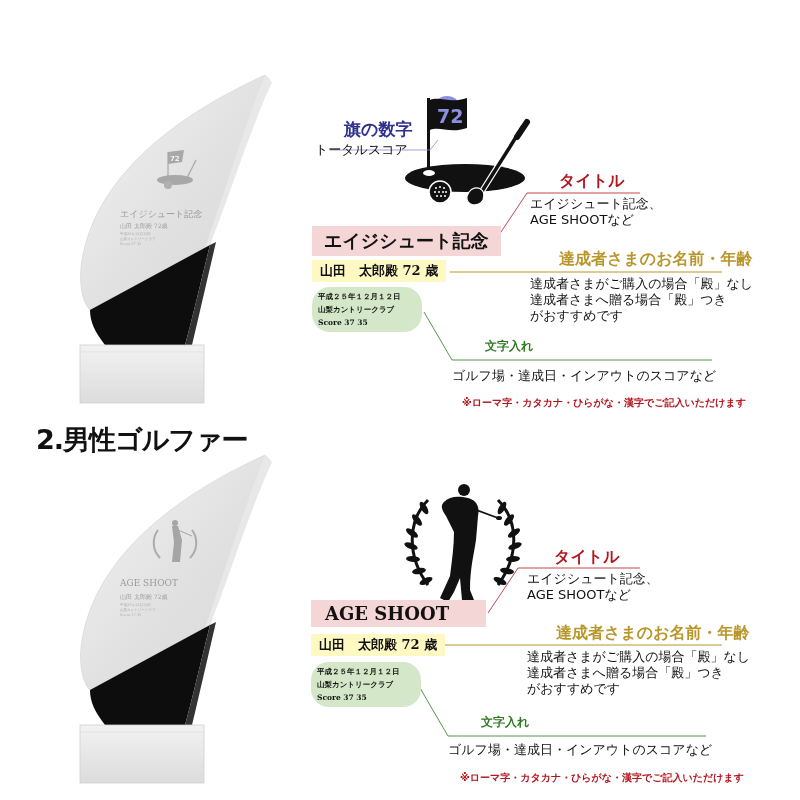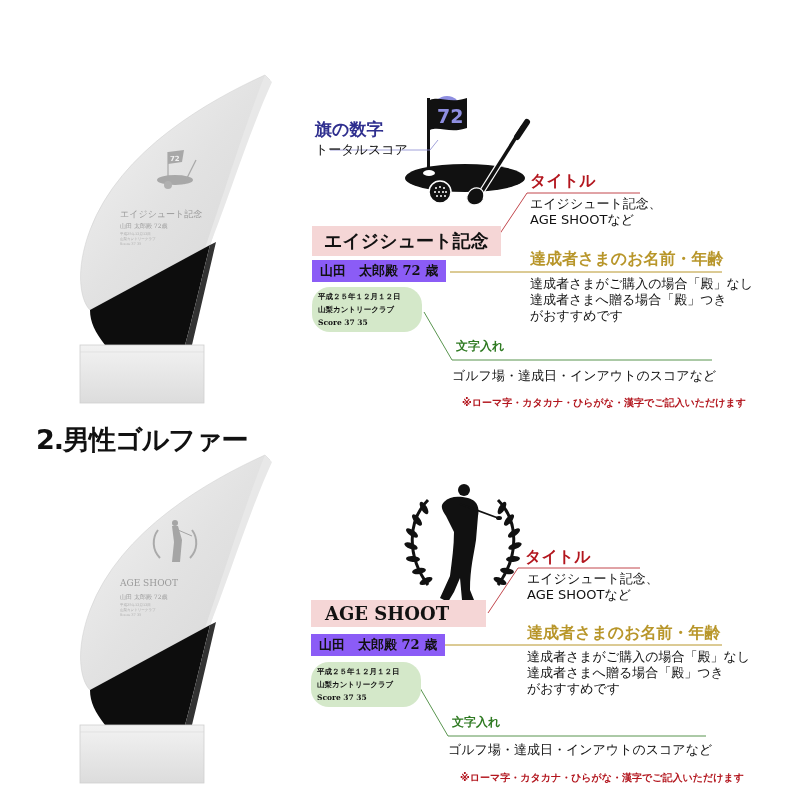--- a/index.html
+++ b/index.html
@@ -20,36 +20,36 @@
   
   .trophy { position: absolute; left: 60px; top: 40px; width: 220px; height: 340px; }
   .section-2 .trophy { top: 30px; }
   .trophy svg { position: absolute; left: 0; top: 0; }
   .engrave { position: absolute; color: #9a9a9a; font-family: "DejaVu Serif", serif; white-space: nowrap; }
   .engrave.title { font-size: 9px; }
   .engrave.name { font-size: 6px; }
   .engrave.small { font-size: 3.5px; line-height: 5px; color: #aaa; }
 
   
-  .label-heading { position: absolute; font-weight: bold; white-space: nowrap; }
+  .label-heading { position: absolute; font-weight: bold; white-space: nowrap; margin-left: 29px; }
   .label-desc { position: absolute; font-size: 13px; color: #111; line-height: 16px; white-space: nowrap; }
 
   .flag-heading { color: #2f2f8f; font-size: 17px; }
   .title-heading { color: #b3161e; font-size: 16px; font-family: Liberation Mono, monospace; }
   .name-heading { color: #b8962a; font-size: 16px; }
   .text-heading { color: #2f7a22; font-size: 12px; }
   .note { position: absolute; color: #b3161e; font-size: 10px; font-weight: bold; white-space: nowrap; }
 
   
   .box-title {
     position: absolute; background: #f5d6d6; font-family: "DejaVu Serif", serif;
     font-size: 18px; font-weight: bold; color: #111; padding: 3px 12px; white-space: nowrap;
   }
   .box-name {
-    position: absolute; background: #8b5cf6; font-family: "DejaVu Serif", serif;
+    position: absolute; background: #fef9c3; font-family: "DejaVu Serif", serif;
     font-size: 13px; font-weight: bold; color: #111; padding: 2px 8px; white-space: nowrap;
   }
   .box-detail {
     position: absolute; background: #d4e8c9; font-family: "DejaVu Serif", serif;
     font-size: 7.5px; font-weight: bold; color: #111; padding: 3px 6px; line-height: 13px;
     width: 110px;
     border-radius: 18px;
   }
 
   .lines { position: absolute; left: 0; top: 0; width: 800px; height: 390px; pointer-events: none; }

